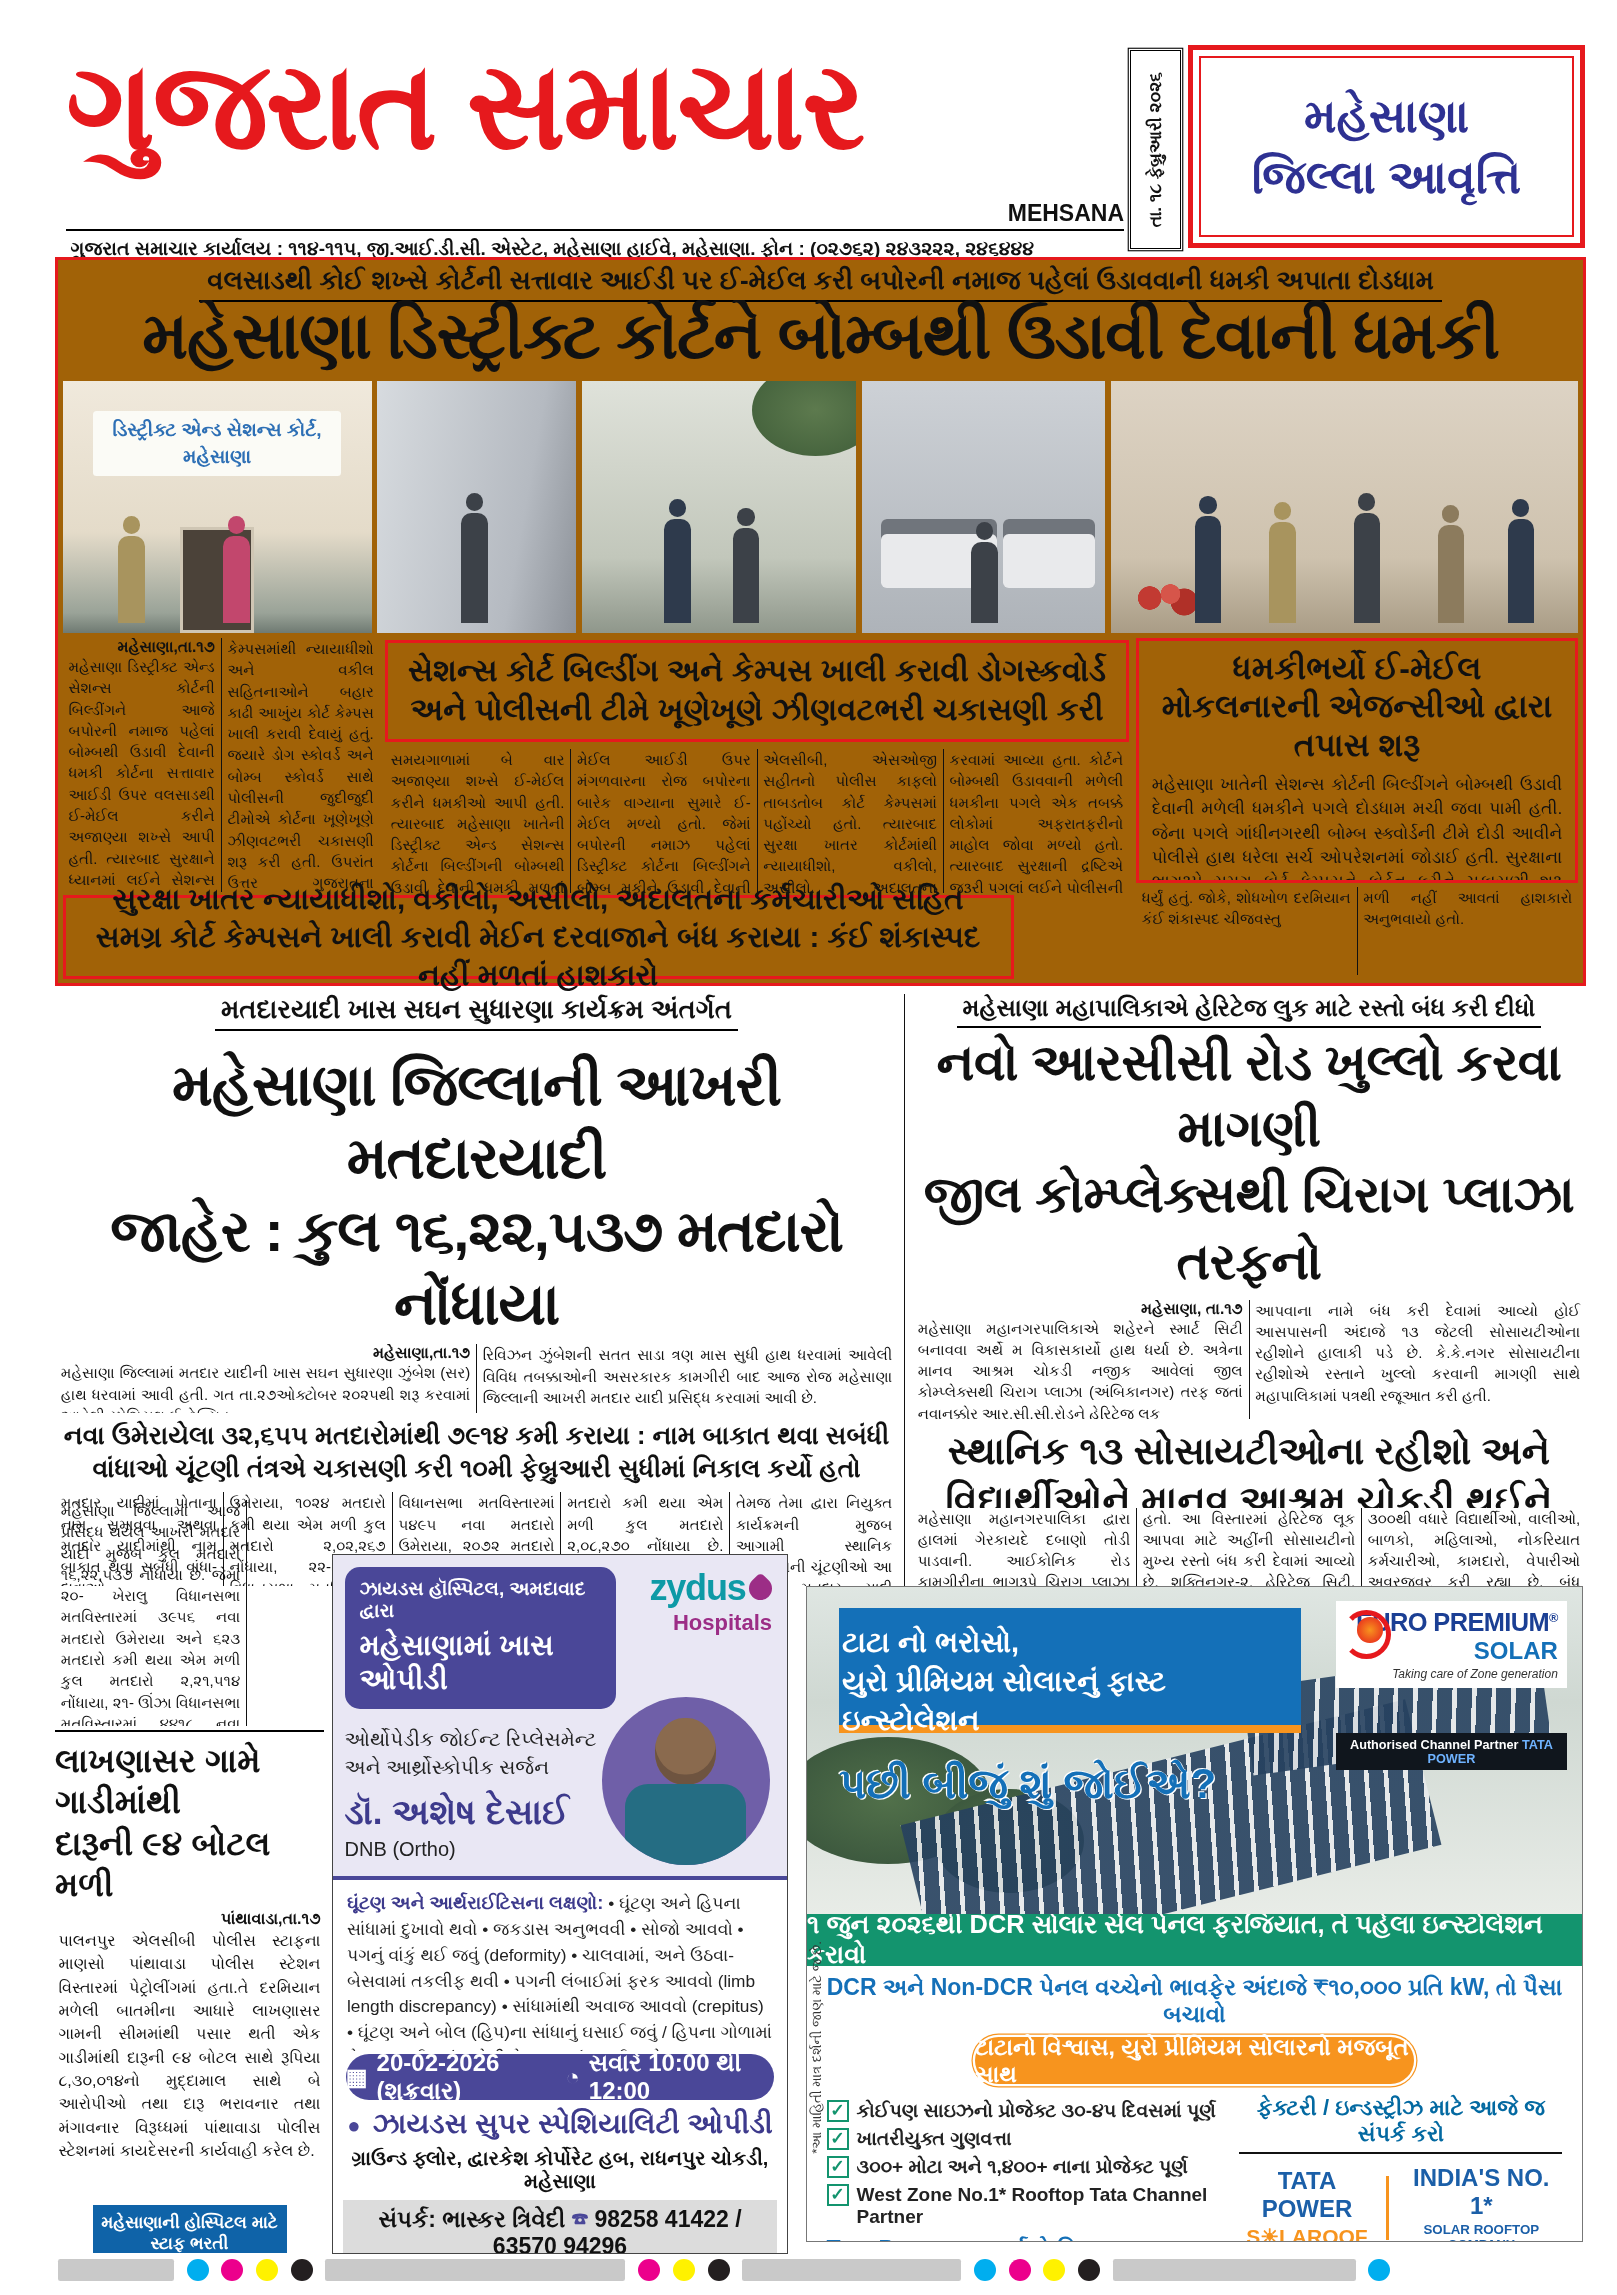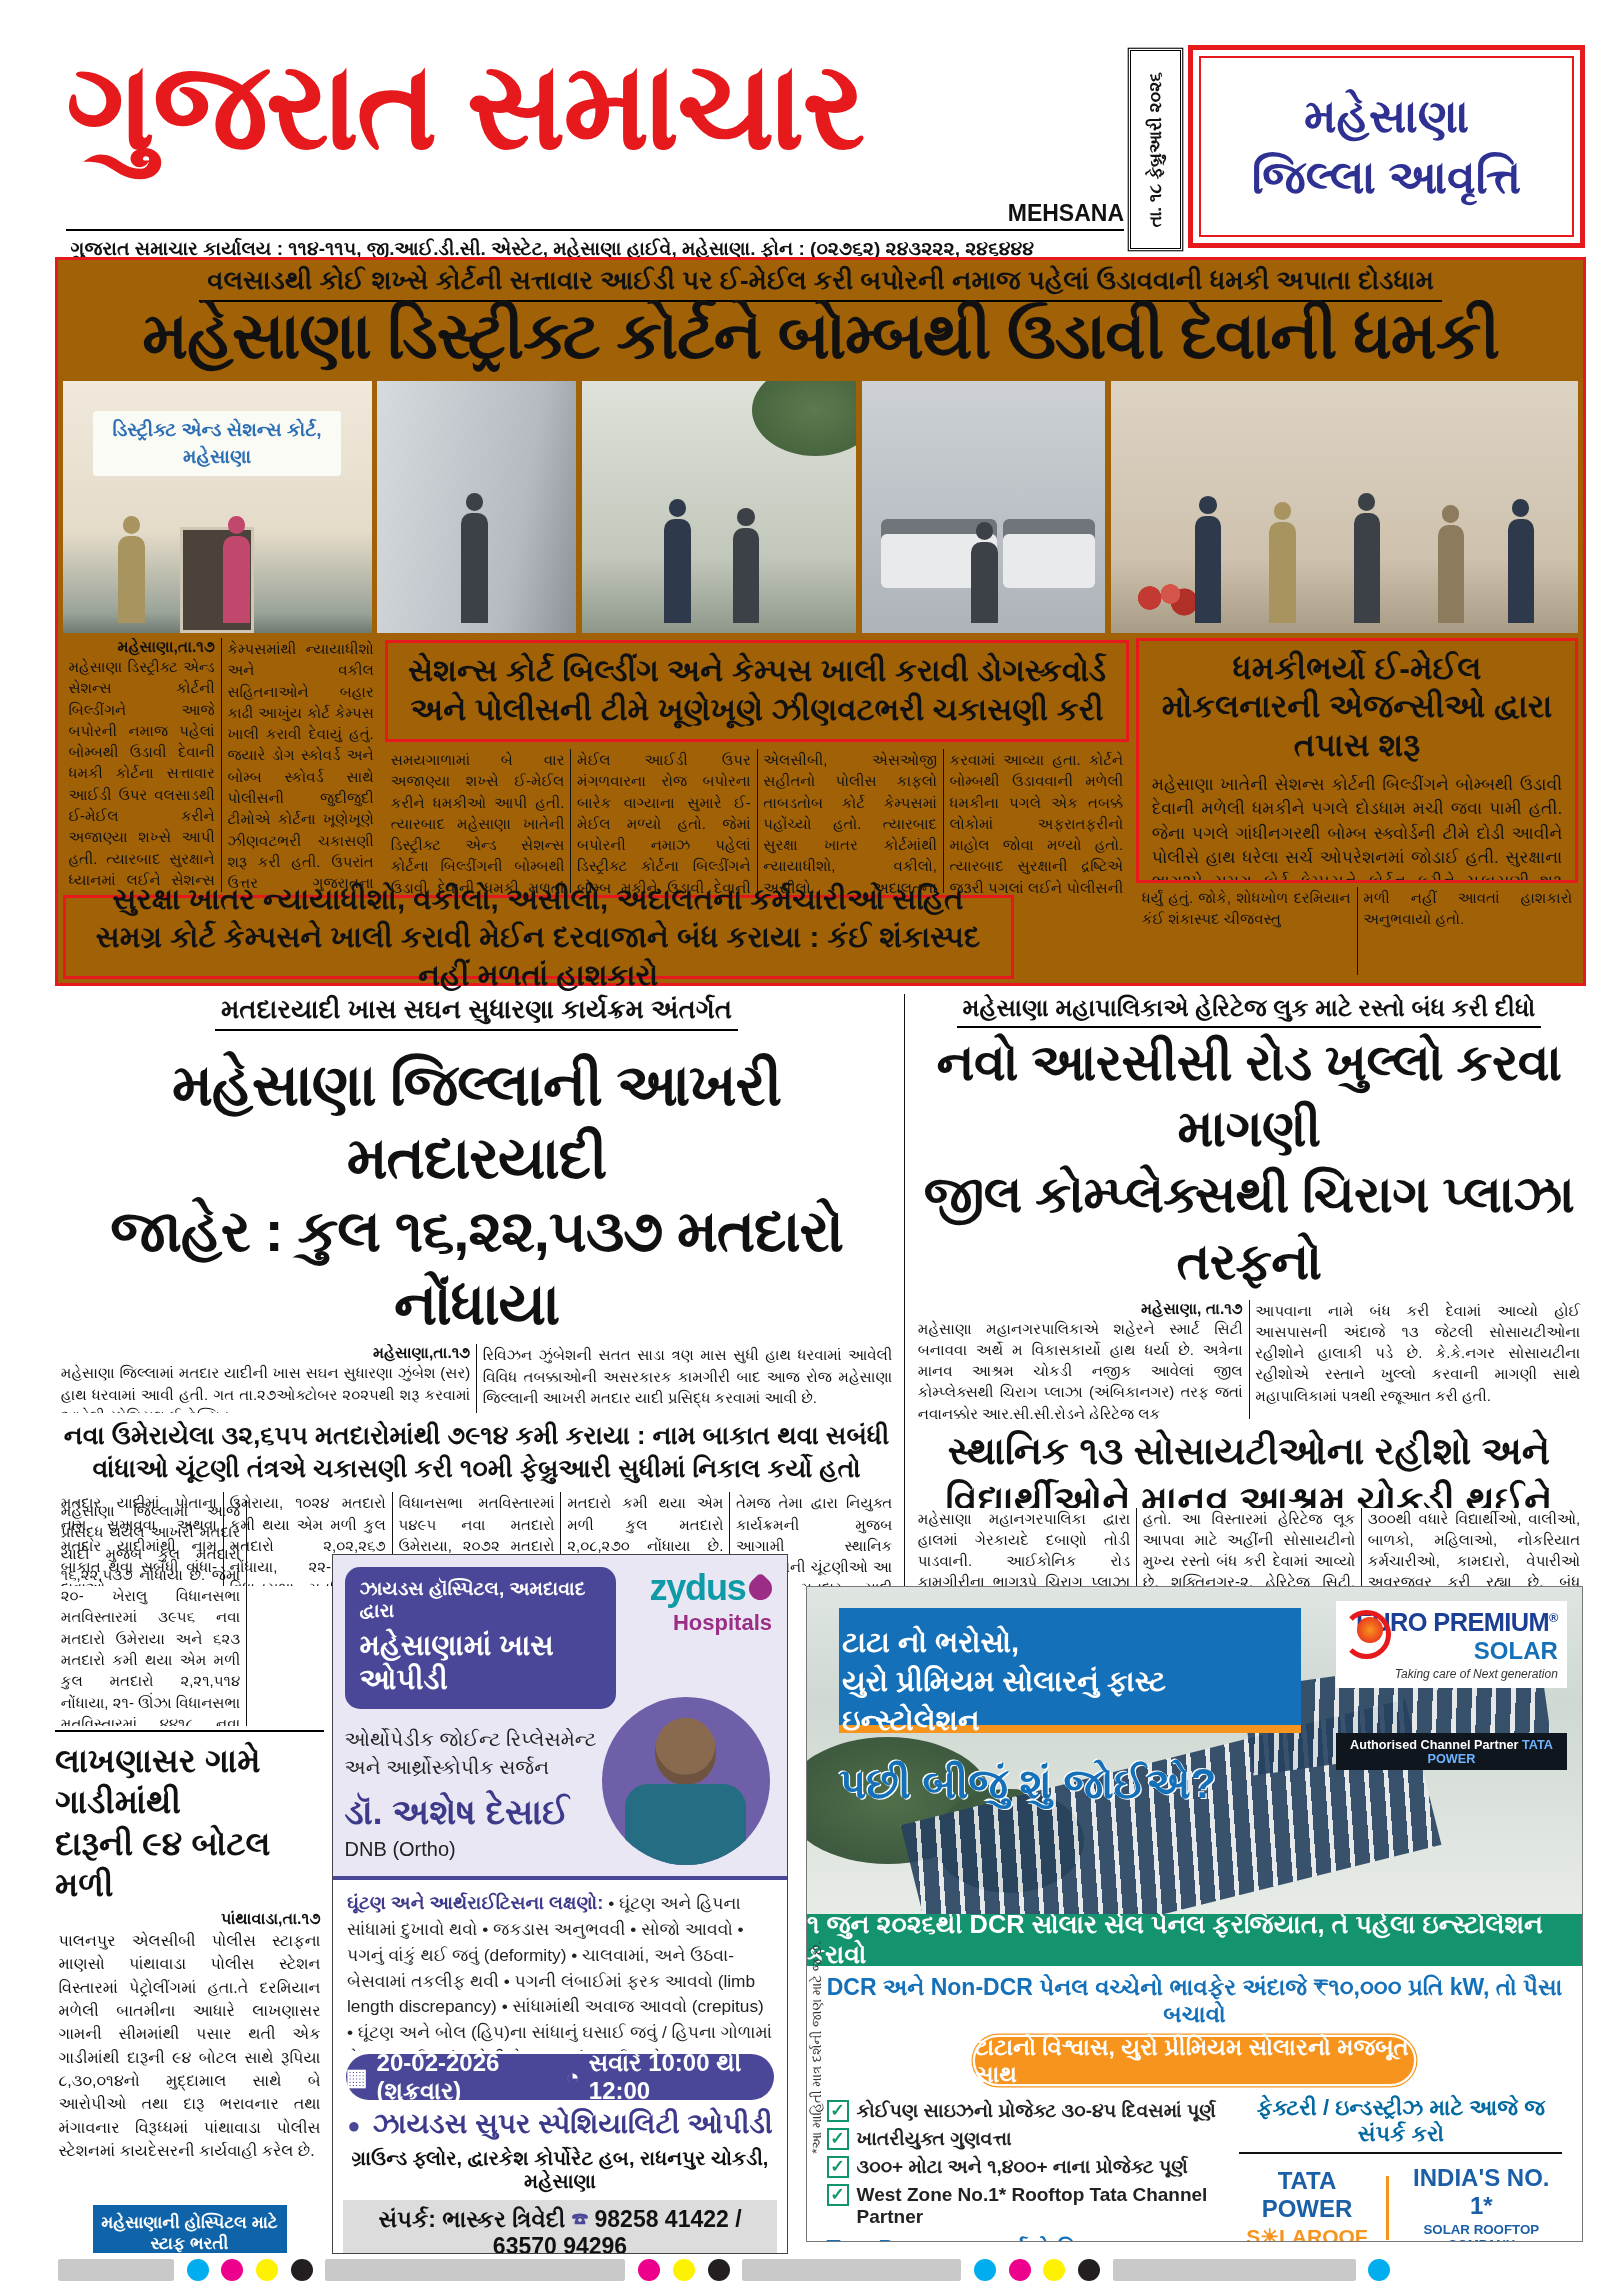--- a/index.html
+++ b/index.html
@@ -382,21 +382,21 @@
       <div class="so-roof r1"></div>
       <div class="so-roof r2"></div>
       <div class="so-bluebox">
         <div class="l1">ટાટા નો ભરોસો,</div>
         <div class="l2">યુરો પ્રીમિયમ સોલારનું ફાસ્ટ ઇન્સ્ટોલેશન</div>
       </div>
       <div class="so-logo">
         <div class="so-sun"></div>
         <div class="b1"><span>EURO PREMIUM</span><sup>®</sup></div>
         <div class="b2">SOLAR</div>
-        <div class="b3">Taking care of Next generation</div>
+        <div class="b3">Taking care of Zone generation</div>
       </div>
       <div class="so-partner">
         <span>Authorised Channel Partner</span>
         <b>TATA POWER</b>
       </div>
       <div class="so-q">પછી બીજું શું જોઈએ?</div>
     </div>
     <div class="so-green">૧ જુન ૨૦૨૬થી DCR સોલાર સેલ પેનલ ફરજિયાત, તે પહેલા ઇન્સ્ટોલેશન કરાવો</div>
     <div class="so-blue">DCR અને Non-DCR પેનલ વચ્ચેનો ભાવફેર અંદાજે ₹૧૦,૦૦૦ પ્રતિ kW, તો પૈસા બચાવો</div>
     <div class="so-pill">ટાટાનો વિશ્વાસ, યુરો પ્રીમિયમ સોલારનો મજબૂત સાથ</div>

